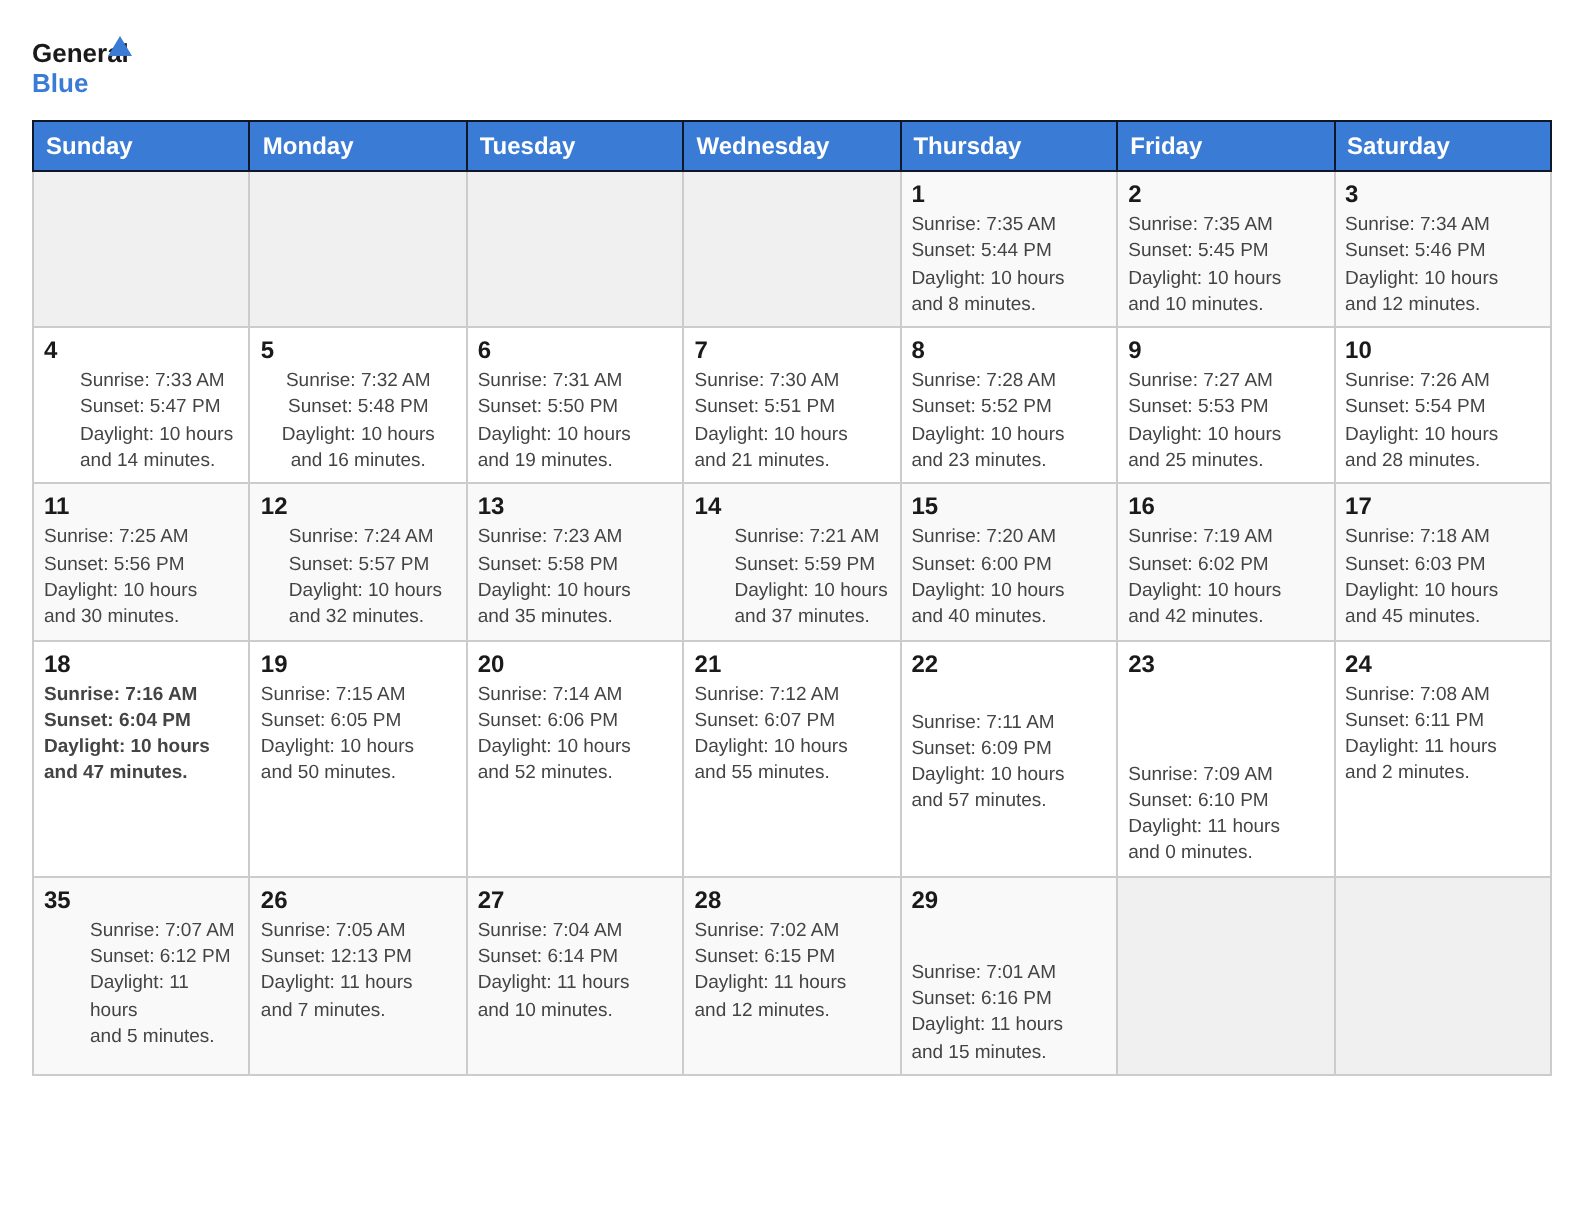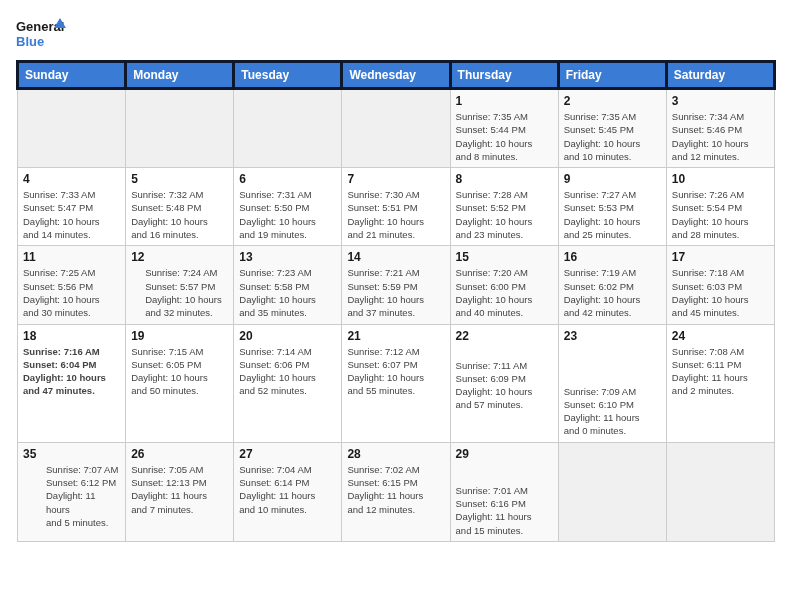--- a/index.html
+++ b/index.html
@@ -39,21 +39,21 @@
       border-collapse: collapse;
       border: 1px solid #ccc;
     }
     .calendar th {
       background: #3a7bd5;
       color: #fff;
       font-size: 12px;
       font-weight: bold;
       padding: 5px 6px;
       text-align: left;
-      border: 3px solid #0f172a;
+      border: 1px solid #0f172a;
     }
     .calendar td {
       vertical-align: top;
       border: 1px solid #ccc;
       padding: 4px 5px;
       font-size: 10px;
       color: #333;
       width: calc(100% / 7);
       min-height: 80px;
       background: #fff;
@@ -133,28 +133,28 @@
           <span class="day-num">3</span>
           <div class="day-info" style="white-space: pre-line;">Sunrise: 7:34 AM
 Sunset: 5:46 PM
 Daylight: 10 hours
 and 12 minutes.</div>
         </td>
       </tr>
       <tr>
         <td>
           <span class="day-num">4</span>
-          <div class="day-info" style="white-space: pre-line;">Sunrise: 7:33 AM
+          <div class="day-info" style="white-space: pre-line; margin-left: 18px;">Sunrise: 7:33 AM
 Sunset: 5:47 PM
 Daylight: 10 hours
 and 14 minutes.</div>
         </td>
         <td>
           <span class="day-num">5</span>
-          <div class="day-info" style="white-space: pre-line;">Sunrise: 7:32 AM
+          <div class="day-info" style="white-space: pre-line; text-align: center;">Sunrise: 7:32 AM
 Sunset: 5:48 PM
 Daylight: 10 hours
 and 16 minutes.</div>
         </td>
         <td>
           <span class="day-num">6</span>
           <div class="day-info" style="white-space: pre-line;">Sunrise: 7:31 AM
 Sunset: 5:50 PM
 Daylight: 10 hours
 and 19 minutes.</div>
@@ -205,21 +205,21 @@
         </td>
         <td>
           <span class="day-num">13</span>
           <div class="day-info" style="white-space: pre-line;">Sunrise: 7:23 AM
 Sunset: 5:58 PM
 Daylight: 10 hours
 and 35 minutes.</div>
         </td>
         <td>
           <span class="day-num">14</span>
-          <div class="day-info" style="white-space: pre-line;">Sunrise: 7:21 AM
+          <div class="day-info" style="white-space: pre-line; margin-left: 20px;">Sunrise: 7:21 AM
 Sunset: 5:59 PM
 Daylight: 10 hours
 and 37 minutes.</div>
         </td>
         <td>
           <span class="day-num">15</span>
           <div class="day-info" style="white-space: pre-line;">Sunrise: 7:20 AM
 Sunset: 6:00 PM
 Daylight: 10 hours
 and 40 minutes.</div>

